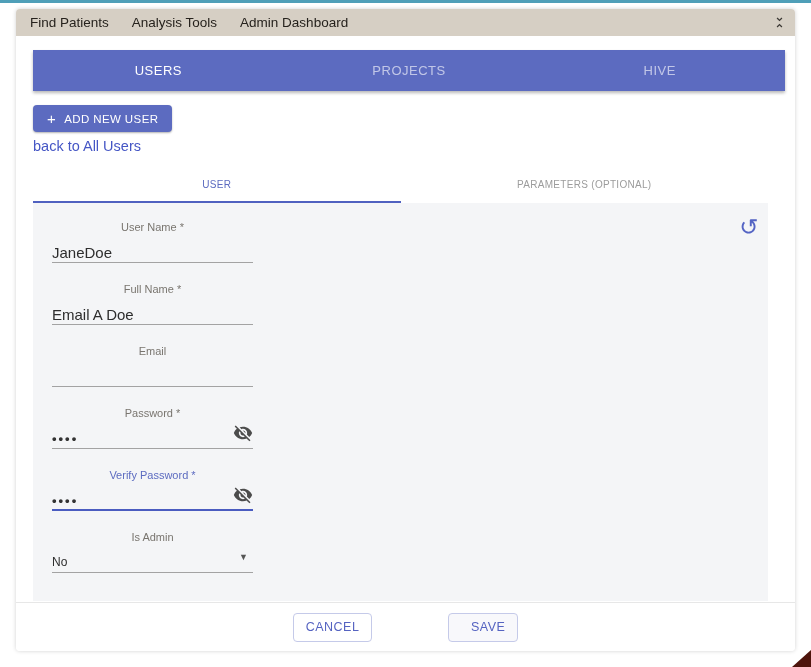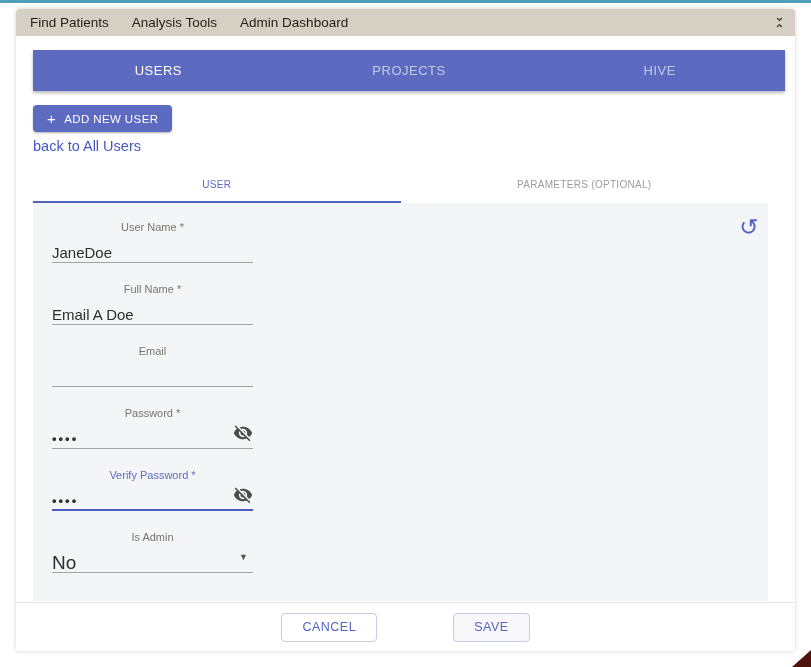--- a/index.html
+++ b/index.html
@@ -60,33 +60,33 @@
 
   .fields { position:absolute; left:19px; top:18px; width:210px; }
   .field { width:201px; margin-bottom:20px; position:relative; }
   .field-label { font-size:11px; color:#79756f; height:13px; line-height:13px;text-align:center; }
   .field-value { margin-top:8px; font-size:15px; color:#2d2d2d; height:21px; line-height:21px;
                  border-bottom:1px solid #a3a3a3; padding-bottom:19px; cursor:text; }
   .field-value.masked { font-size:13px; font-weight:700; letter-spacing:2px; color:#333; }
   .field.focused .field-label { color:#5c6bc0; }
   .field.focused .field-value { border-bottom:2px solid #4a5cc0; padding-bottom:2px; }
   .eye-btn { position:absolute; right:0; bottom:6px; width:20px; height:20px; border:none; background:transparent; padding:0; cursor:pointer; }
-  .select-value { cursor:pointer; font-size:19px; }
+  .select-value { cursor:pointer; font-size:12px; }
   .select-arrow { position:absolute; right:5px; bottom:11px; font-size:9px; color:#555; pointer-events:none; }
 
   
   .footer {
     position:absolute; left:0; bottom:0; width:100%; height:49px; background:#fff;
     border-top:1px solid #e7e7e7; border-radius:0 0 4px 4px;
     display:flex; align-items:center; justify-content:center; gap:76px;
   }
   .btn-outline {
     height:29px; min-width:70px; background:#fff; border:1px solid #c5cae9; border-radius:4px;
     color:#5563c1; font-family:inherit; font-size:12.5px; font-weight:500; letter-spacing:0.5px;
-    padding:0 20px; cursor:pointer;
+    padding:0 12px; cursor:pointer;text-align:right;
   }
   .btn-outline.save { background:#f8f8fb; }
 
   .cursor-artifact {
     position:absolute; right:0; bottom:0; width:19px; height:17px;
     background:#4e140c; clip-path:polygon(100% 0, 100% 100%, 0 100%);
   }
 </style>
 </head>
 <body>

